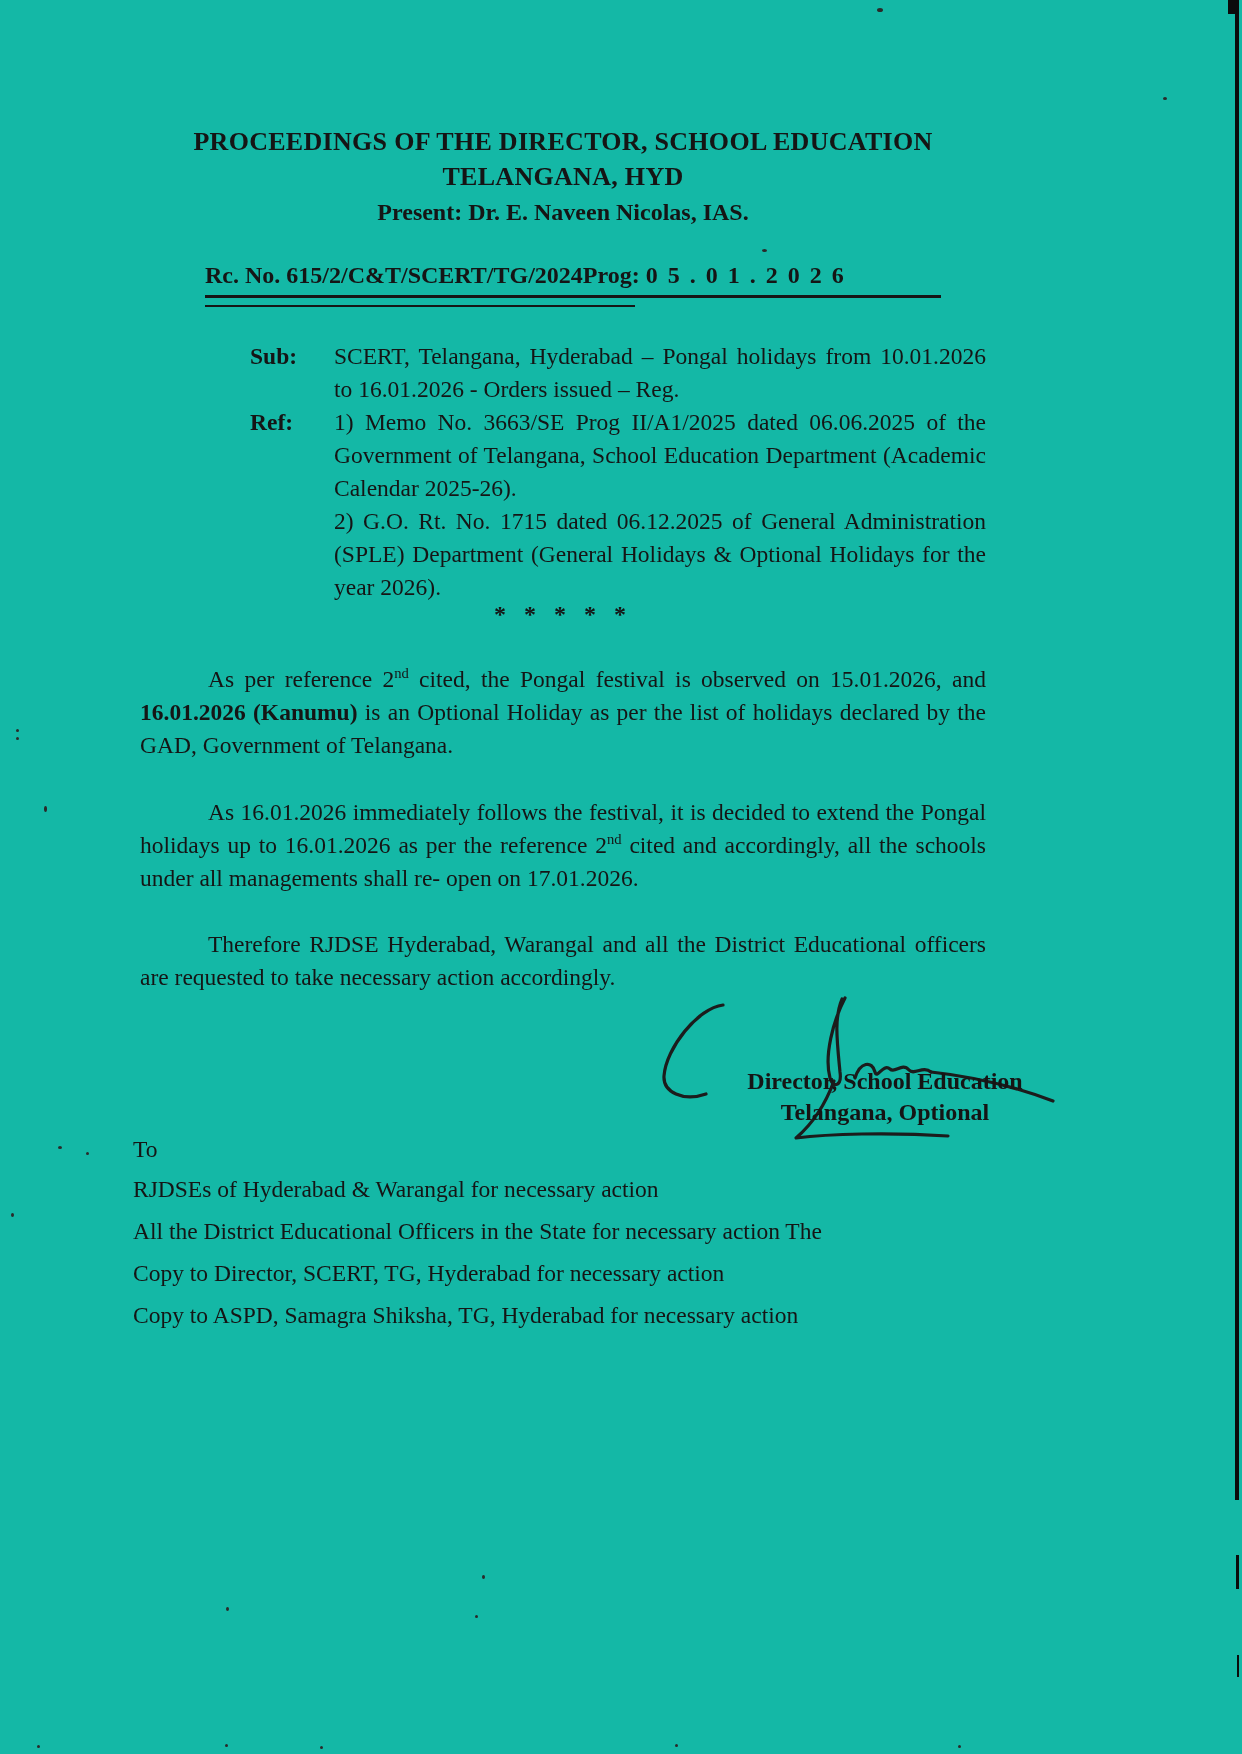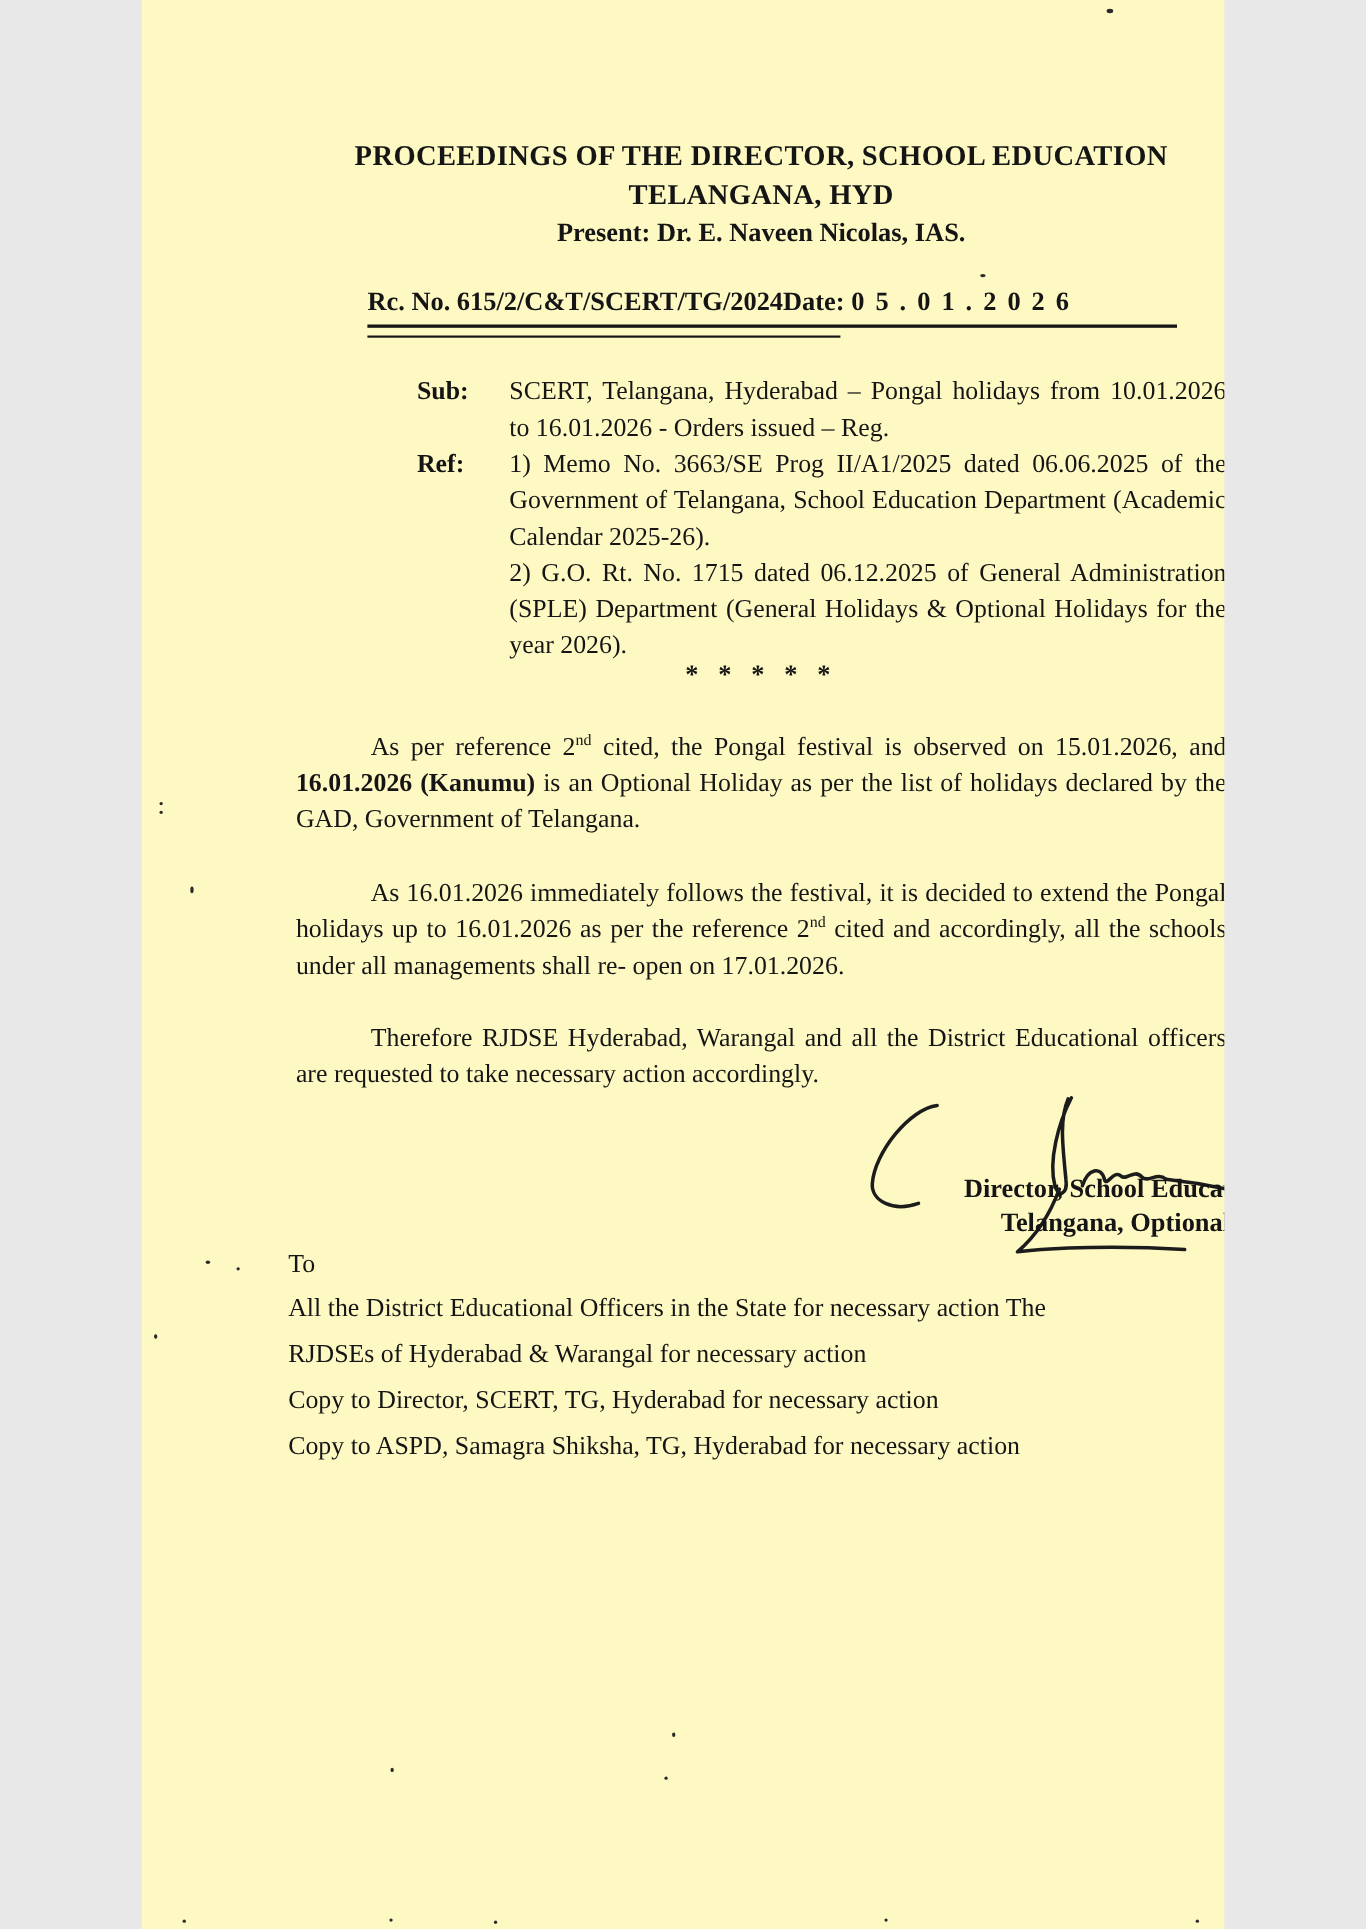--- a/index.html
+++ b/index.html
@@ -1,20 +1,20 @@
 <!DOCTYPE html>
 <html><head>
 <meta charset="utf-8">
 <style>
   html,body { margin:0; padding:0; background:#e8e8e8; }
   .page {
     position:relative;
-    width:984px; height:1754px;
+    width:1242px; height:1754px;
     margin:0 auto;
-    background:#fef9c3;
+    background:#14b8a6;
     font-family:"Liberation Serif","DejaVu Serif",serif;
     color:#151515;
     overflow:hidden;
   }
   
   .hdr { position:absolute; top:124px; left:140px; width:846px; text-align:center; font-weight:bold; }
   .hdr-l1 { font-size:26px; line-height:35px; letter-spacing:0.3px; }
   .hdr-present { font-size:24px; line-height:34px; margin-top:1px; }
   
   .rcline {
@@ -62,21 +62,21 @@
 
   <header class="hdr">
     <div class="hdr-l1">PROCEEDINGS OF THE DIRECTOR, SCHOOL EDUCATION</div>
     <div class="hdr-l1">TELANGANA, HYD</div>
     <div class="hdr-present">Present: Dr. E. Naveen Nicolas, IAS.</div>
   </header>
 
   <div class="rcline">
     <span>Rc. No. 615/2/C&amp;T/SCERT/TG/2024</span>
     <span>
-      <span>Date:</span>
+      <span>Prog:</span>
       <span class="datedigits">0 5 . 0 1 . 2 0 2 6</span>
     </span>
   </div>
   <div class="rc-underline2"></div>
 
   <div class="subref">
     <div class="sr-label">Sub:</div>
     <div class="just">SCERT, Telangana, Hyderabad – Pongal holidays from 10.01.2026 to 16.01.2026 - Orders issued – Reg.</div>
     <div class="sr-label">Ref:</div>
     <div>
@@ -101,22 +101,22 @@
     </g>
   </svg>
 
   <div class="sig-text">
     <div>Director, School Education</div>
     <div>Telangana, Optional</div>
   </div>
 
   <div class="dist">
     <div style="margin-bottom:-2px;">To</div>
+    <div>RJDSEs of Hyderabad &amp; Warangal for necessary action</div>
     <div>All the District Educational Officers in the State for necessary action The</div>
-    <div>RJDSEs of Hyderabad &amp; Warangal for necessary action</div>
     <div>Copy to Director, SCERT, TG, Hyderabad for necessary action</div>
     <div>Copy to ASPD, Samagra Shiksha, TG, Hyderabad for necessary action</div>
   </div>
 
   <div class="edge-line" style="left:1235px; top:0; width:4px; height:1500px;"></div>
   <div class="edge-line" style="left:1236px; top:1555px; width:3px; height:34px;"></div>
   <div class="edge-line" style="left:1237px; top:1655px; width:2px; height:22px;"></div>
   <div class="edge-line" style="left:1228px; top:0; width:11px; height:14px;"></div>
 
   <div class="speck" style="left:877px; top:8px;  width:6px; height:4px;"></div>

